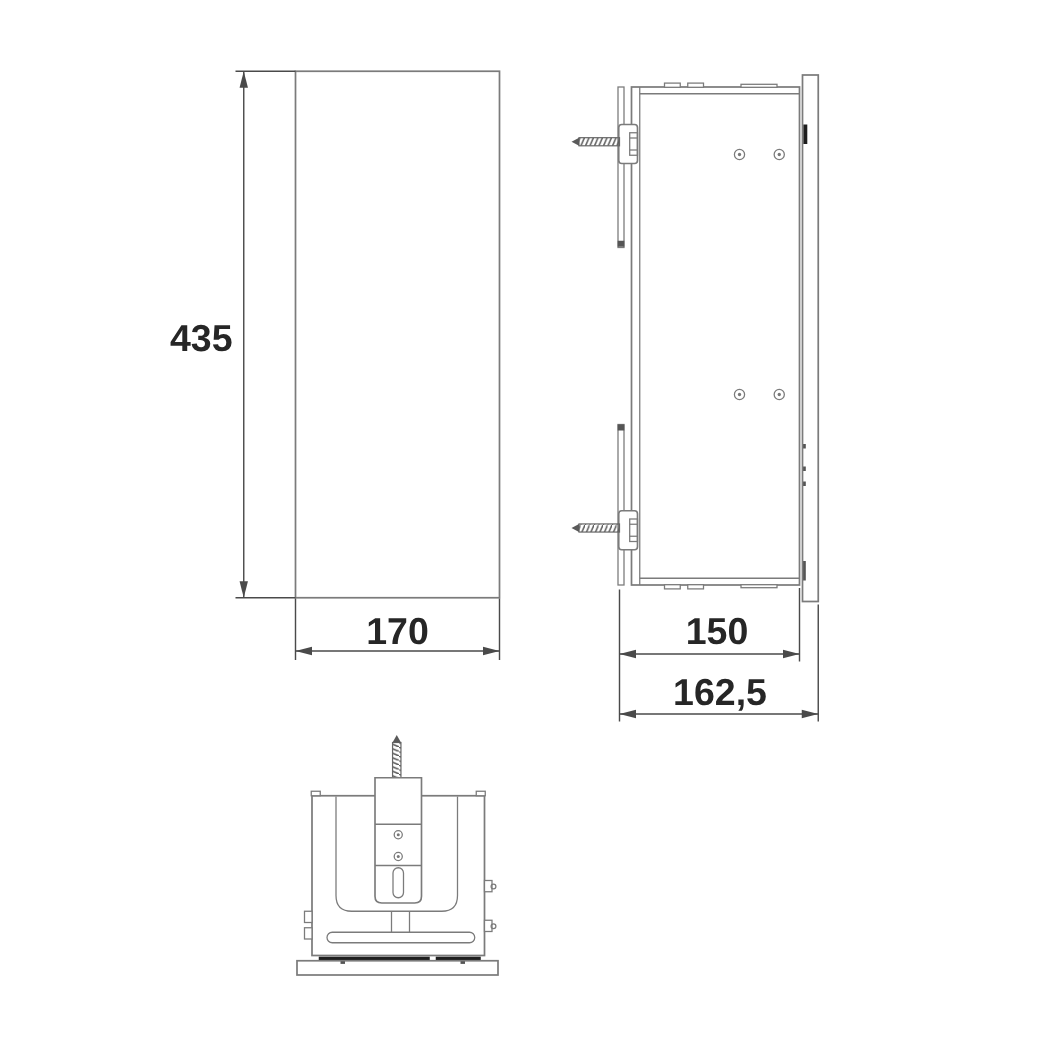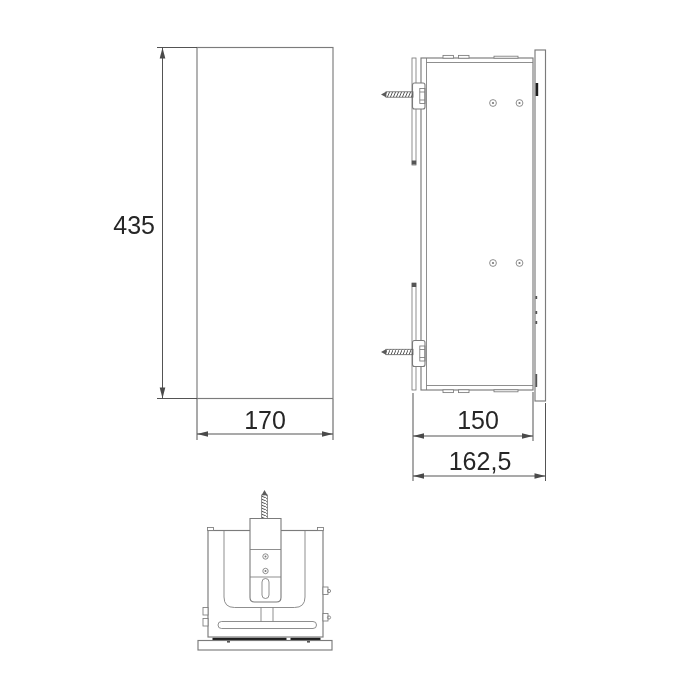--- a/index.html
+++ b/index.html
@@ -1,16 +1,16 @@
 <!DOCTYPE html>
 <html style="--outline: #7b7b7b; --dimension: #4a4a4a; --text: #262626; --accent_dark: #1e1e1e; --background: #ffffff;"><head>
 <meta charset="utf-8">
 <style>
   html,body{margin:0;padding:0;background:#fff;}
-  .stage{position:relative;width:700px;height:700px;background:var(--background,#fff);font-family:"Liberation Sans",sans-serif;}
+  .stage{position:relative;width:700px;height:700px;background:var(--background,#fff);font-family:"Liberation Sans",sans-serif;font-weight:bold;}
   svg{display:block;}
   .ol{stroke:var(--outline,#7b7b7b);fill:none;stroke-width:1.15;}
   .olf{stroke:var(--outline,#7b7b7b);fill:#fff;stroke-width:1.1;}
   .thin{stroke:var(--outline,#7b7b7b);fill:none;stroke-width:.85;}
   .thinf{stroke:var(--outline,#7b7b7b);fill:#fff;stroke-width:.85;}
   .dim{stroke:var(--dimension,#4a4a4a);fill:none;stroke-width:.95;}
   .dimf{fill:var(--dimension,#4a4a4a);stroke:none;}
   .dark{fill:var(--accent_dark,#1e1e1e);stroke:none;}
   .mark{fill:#555;stroke:none;}
   .scr{stroke:#666;stroke-width:.8;}

